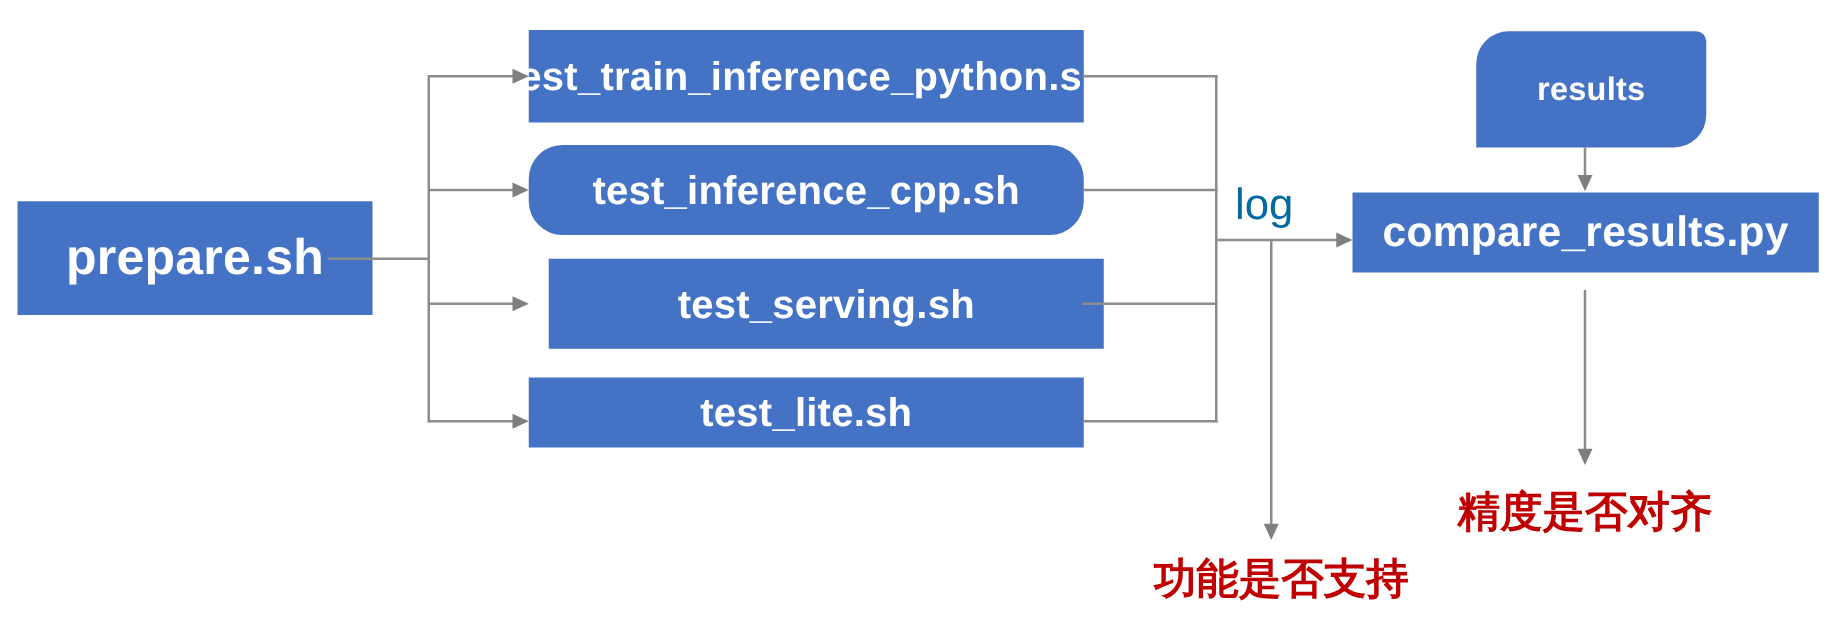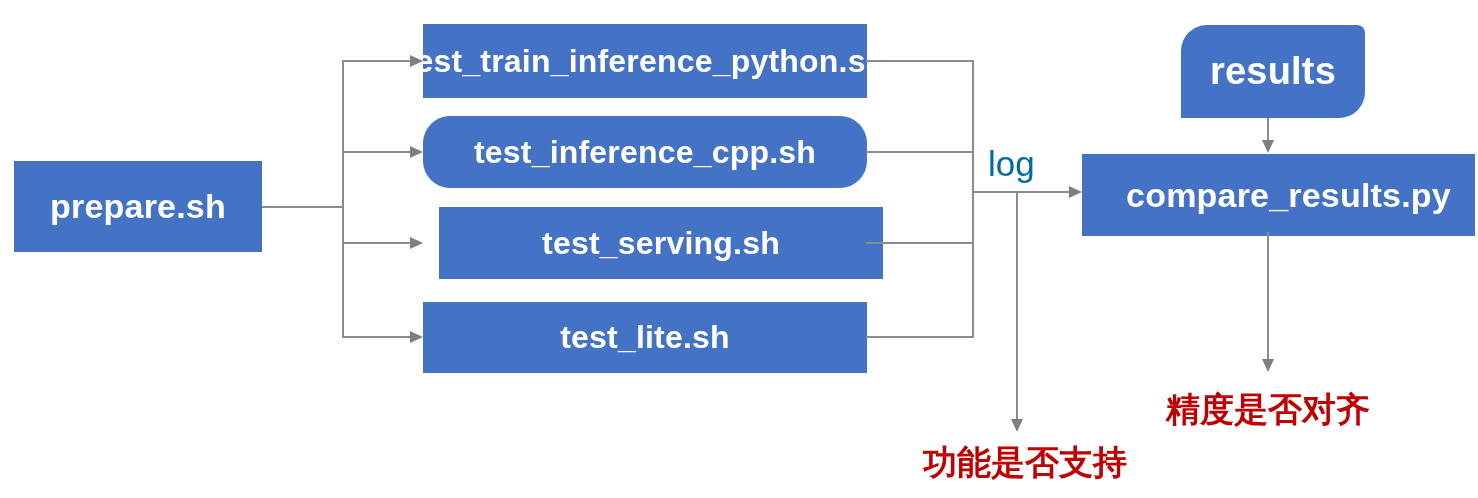--- a/index.html
+++ b/index.html
@@ -51,45 +51,45 @@
     font-weight: bold;
     text-align: center;
     white-space: nowrap;
   }
 </style>
 </head>
 <body>
 
 <div class="canvas">
 
-  <div class="node" style="left:14px; top:161px; width:248px; height:91px; font-size:34px;text-align:center;">
+  <div class="node" style="left:14px; top:161px; width:284px; height:91px; font-size:40px;text-align:center;">
     <span>prepare.sh</span>
   </div>
 
   <div class="node" style="left:423px; top:24px; width:444px; height:74px;">
     <span>test_train_inference_python.sh</span>
   </div>
 
   <div class="node" style="left:423px; top:116px; width:444px; height:72px;border-radius:27px;">
     <span>test_inference_cpp.sh</span>
   </div>
 
   <div class="node" style="left:423px; top:207px; width:444px; height:72px;margin-left:16px;">
     <span>test_serving.sh</span>
   </div>
 
-  <div class="node" style="left:423px; top:302px; width:444px; height:71px;">
+  <div class="node" style="left:423px; top:302px; width:444px; height:56px;">
     <span>test_lite.sh</span>
   </div>
 
-  <div class="node" style="left:1181px; top:25px; width:184px; height:93px; font-size:38px; border-radius:26px 8px 26px 0;">
+  <div class="node" style="left:1181px; top:25px; width:184px; height:93px; font-size:26px; border-radius:26px 8px 26px 0;">
     <span>results</span>
   </div>
 
-  <div class="node" style="left:1082px; top:154px; width:373px; height:82px; font-size:34px;padding-left:20px;">
+  <div class="node" style="left:1082px; top:154px; width:373px; height:64px; font-size:34px;">
     <span>compare_results.py</span>
   </div>
 
   <div class="line h-line" style="left:262px; top:206px; width:81px;"></div>
   <div class="line v-line" style="left:342px; top:60px; height:278px;"></div>
 
   <div class="line h-line" style="left:343px; top:60px; width:68px;"></div>
   <div class="arrow-right" style="left:410px; top:55px;"></div>
 
   <div class="line h-line" style="left:343px; top:151px; width:68px;"></div>

